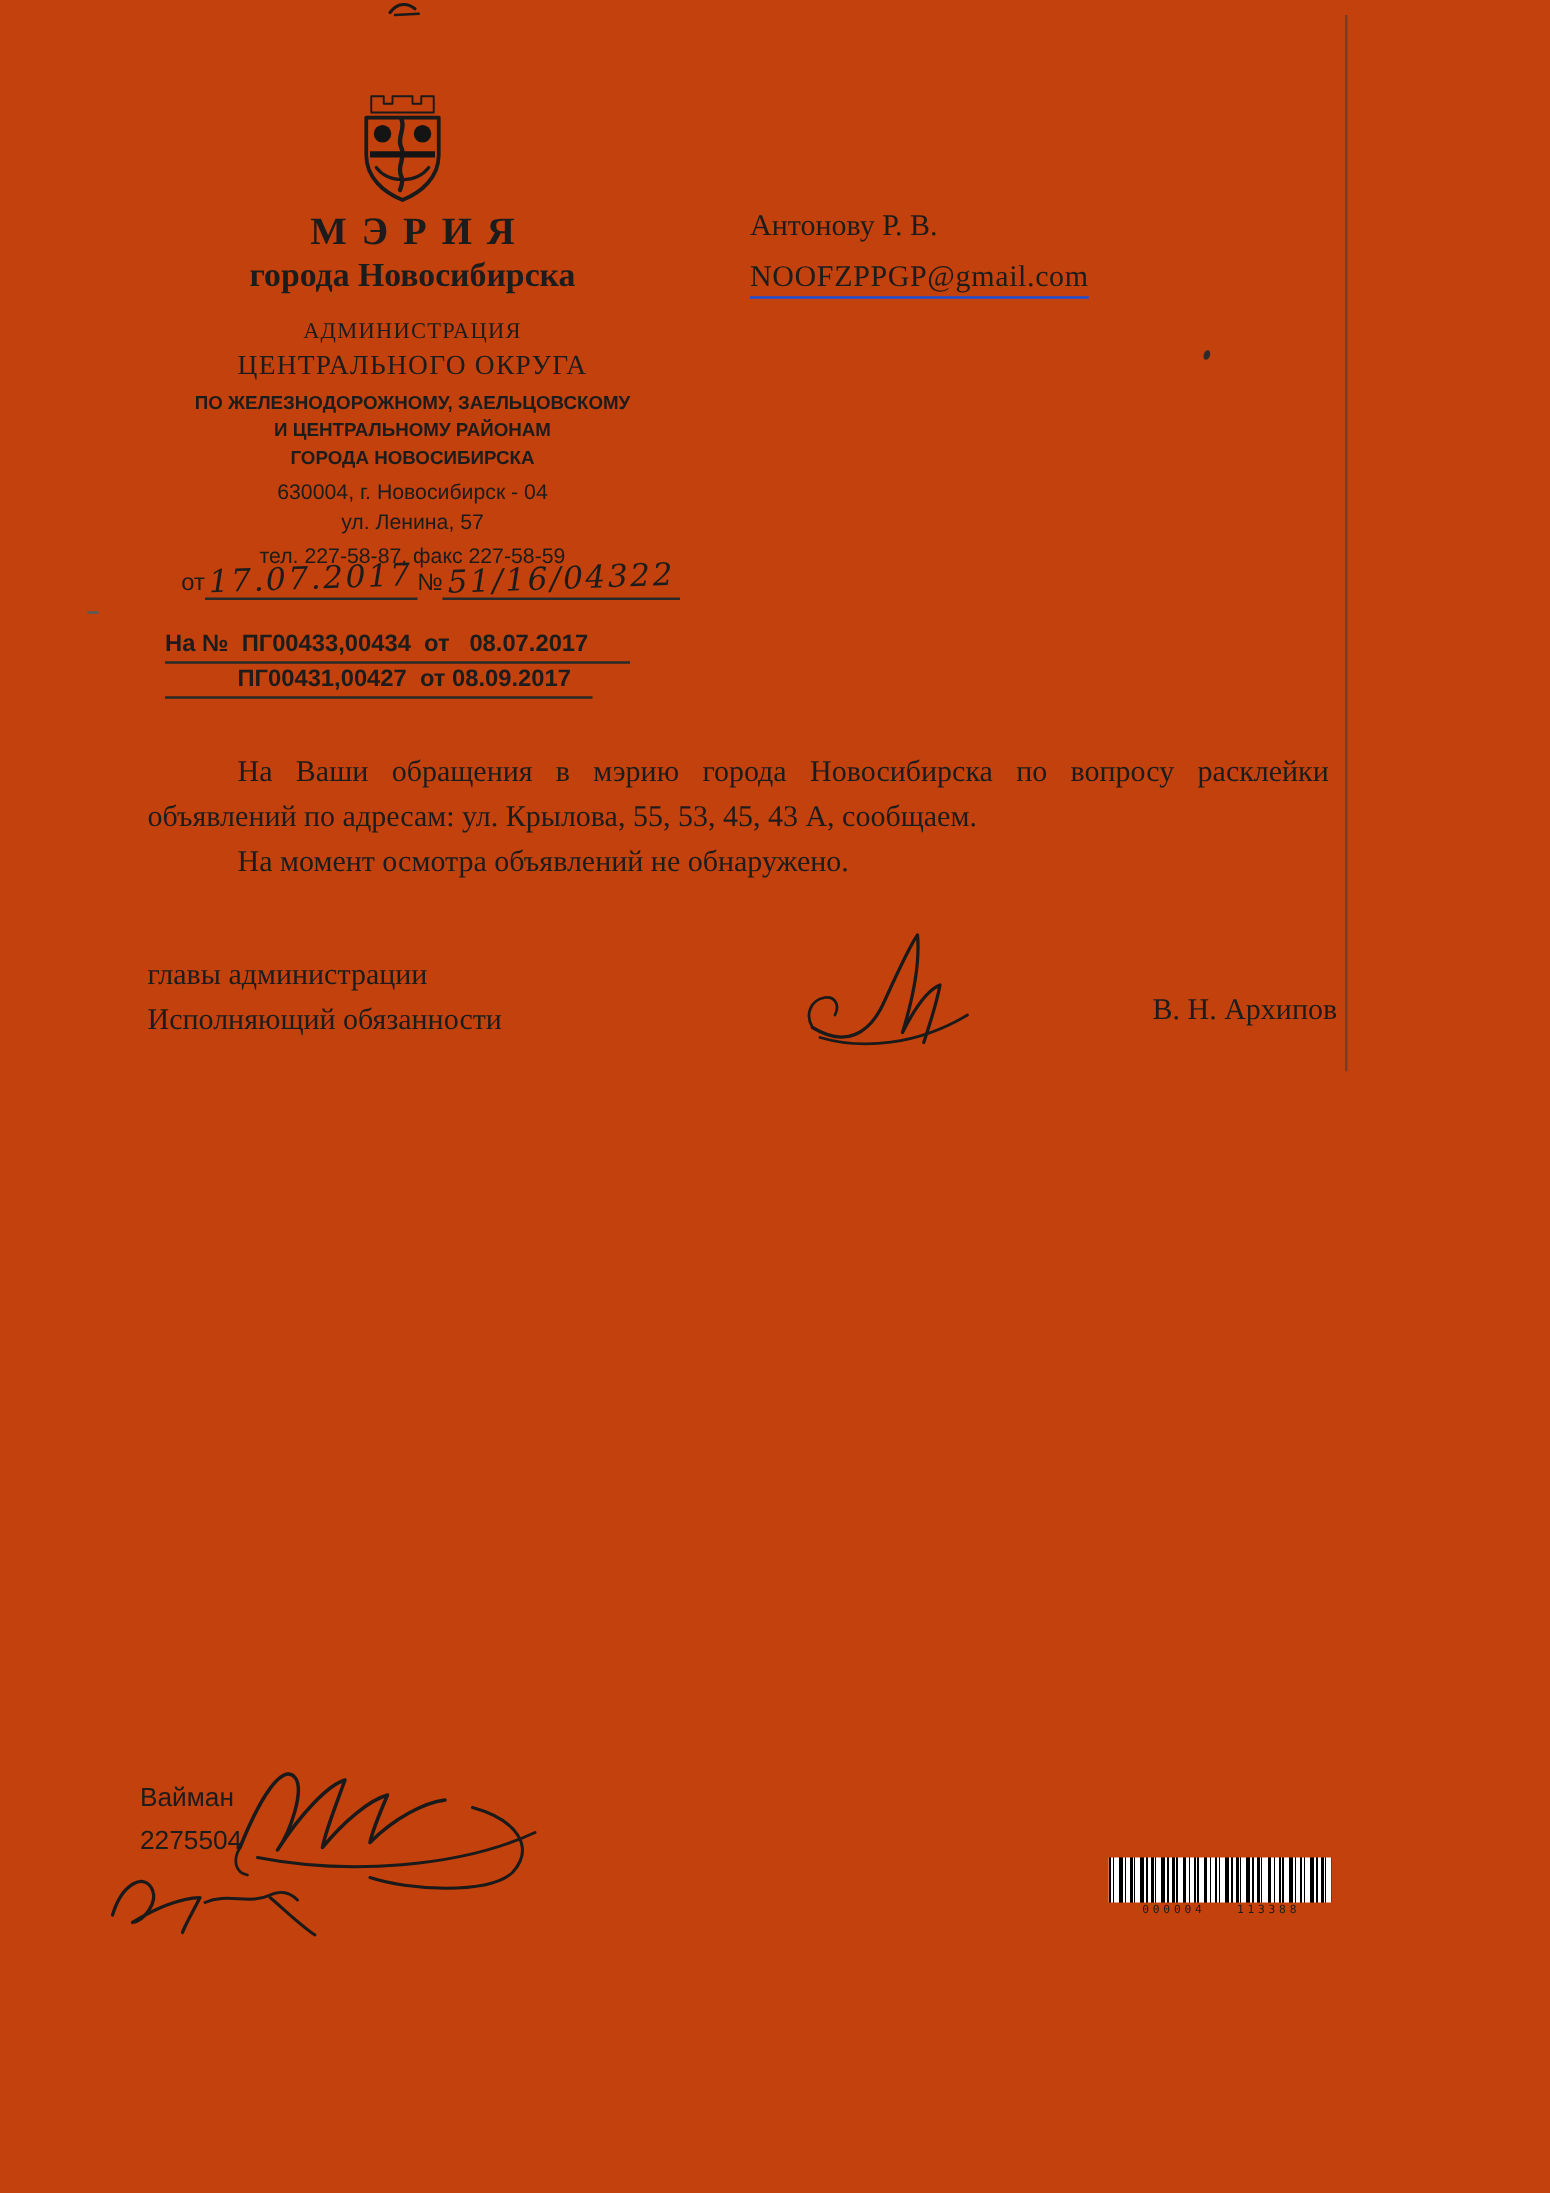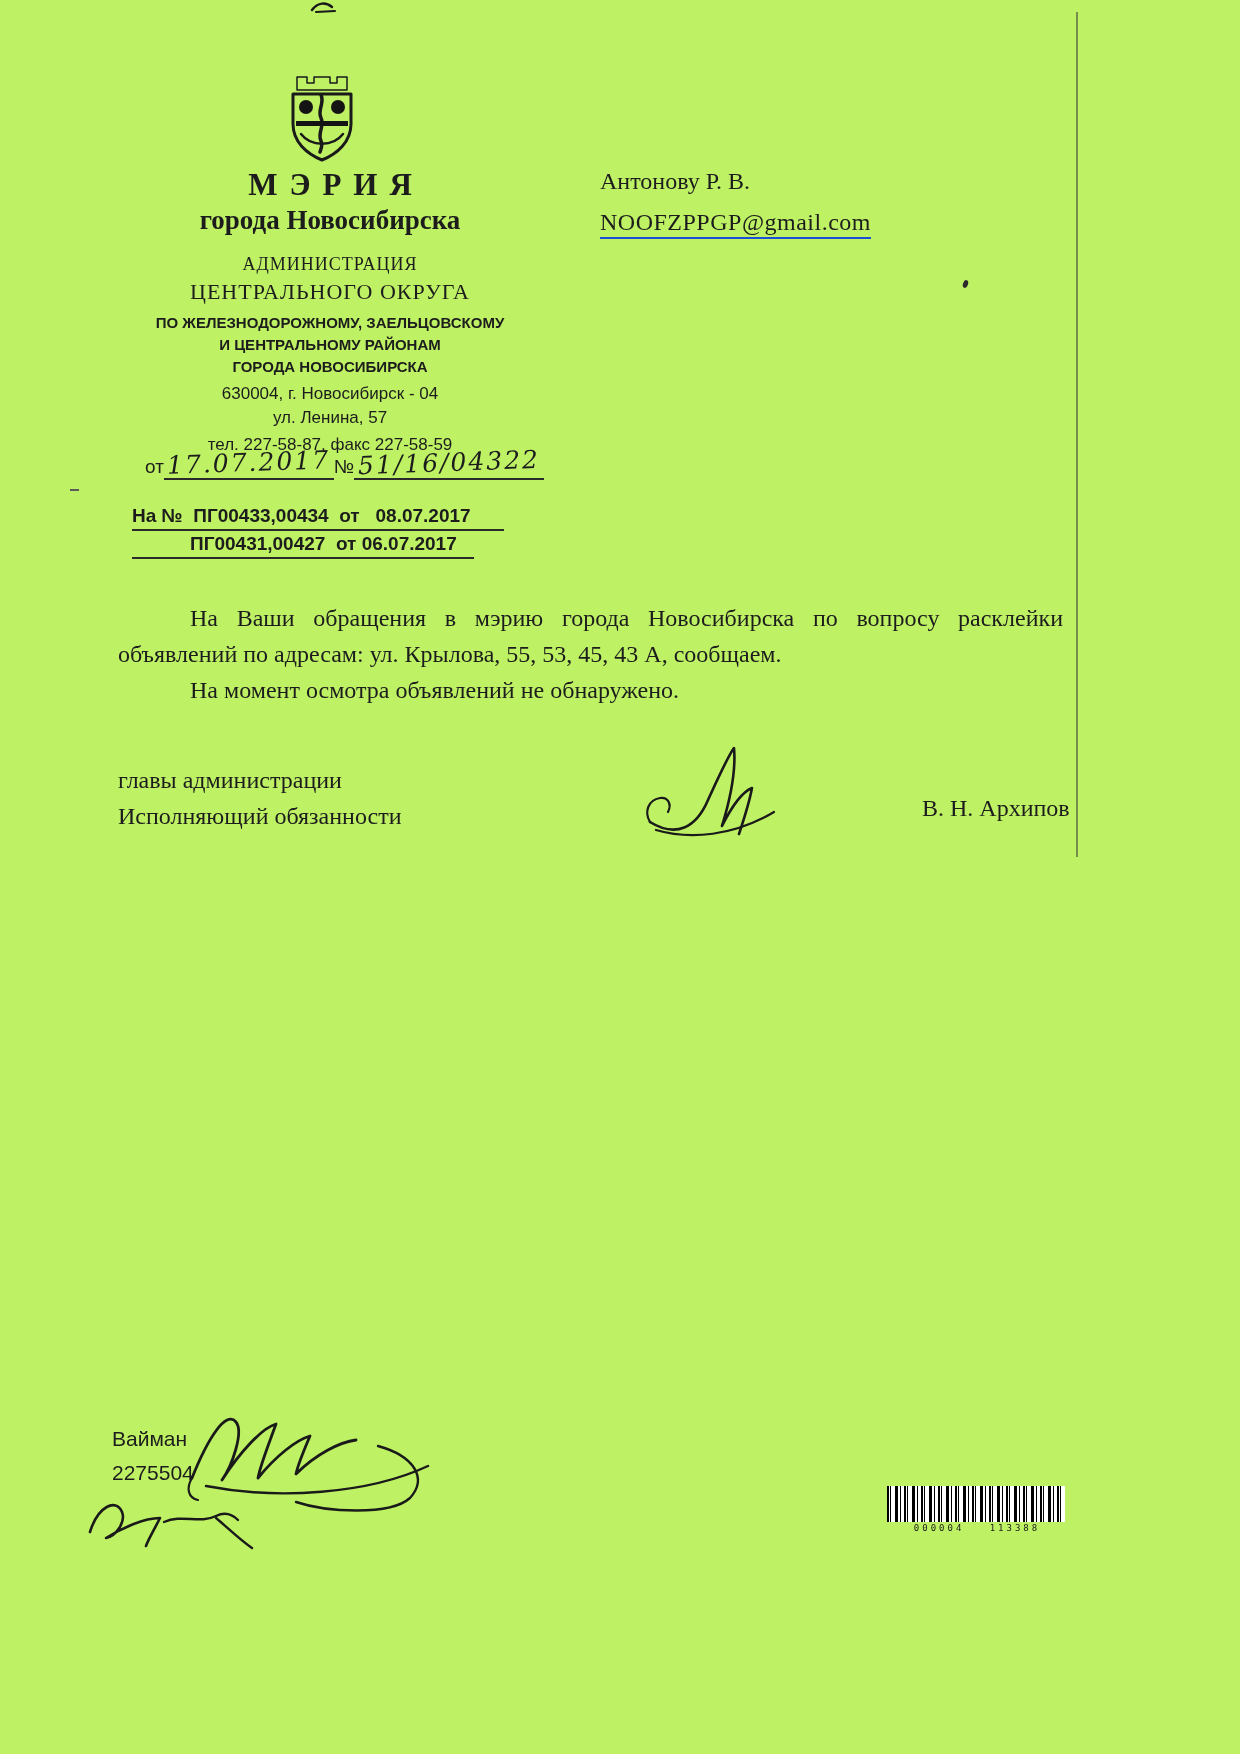--- a/index.html
+++ b/index.html
@@ -1,20 +1,20 @@
 <!DOCTYPE html>
 <html><head>
 <meta charset="utf-8">
 <style>
   html,body{margin:0;padding:0;background:#d9d9d9;}
   .page{
     position:relative;
     width:1240px;height:1754px;
     margin:0 auto;
-    background:#bef264;
+    background:#c2410c;
     font-family:"Liberation Serif",serif;
     color:#1c1c1c;
     overflow:hidden;
   }
   
   .emblem{position:absolute;left:283px;top:74px;width:78px;height:90px;}
   .letterhead{
     position:absolute;left:112px;top:168px;width:436px;
     text-align:center;
   }
@@ -125,21 +125,21 @@
       <span class="hand">17.07.2017</span>
     </span>
     <span class="ref-label">№</span>
     <span class="fill fill-num">
       <span class="hand">51/16/04322</span>
     </span>
   </div>
 
   <div class="reply-block">
     <div class="reply-line reply-line1">На №  ПГ00433,00434  от   08.07.2017</div>
-    <div class="reply-line reply-line2">ПГ00431,00427  от 06.07.2017</div>
+    <div class="reply-line reply-line2">ПГ00431,00427  от 08.09.2017</div>
   </div>
 
   <div class="recipient">
     <div>Антонову Р. В.</div>
     <div class="recipient-email">NOOFZPPGP@gmail.com</div>
   </div>
   <div class="dot-artifact"></div>
   <div class="dash-artifact"></div>
 
   <div class="body-text">

